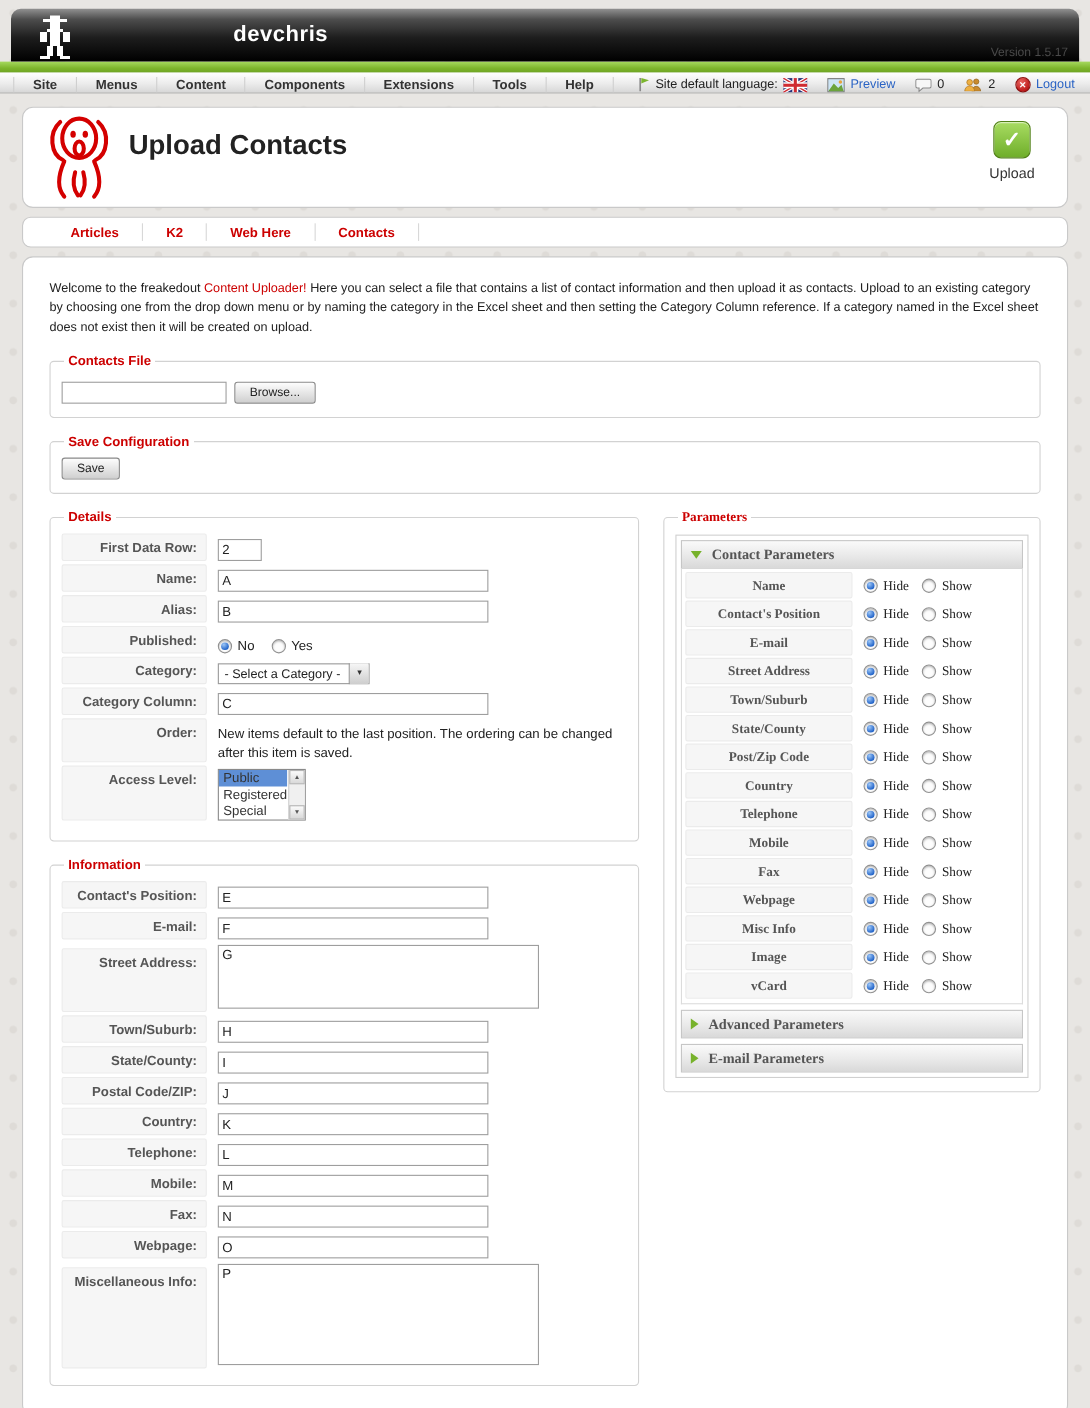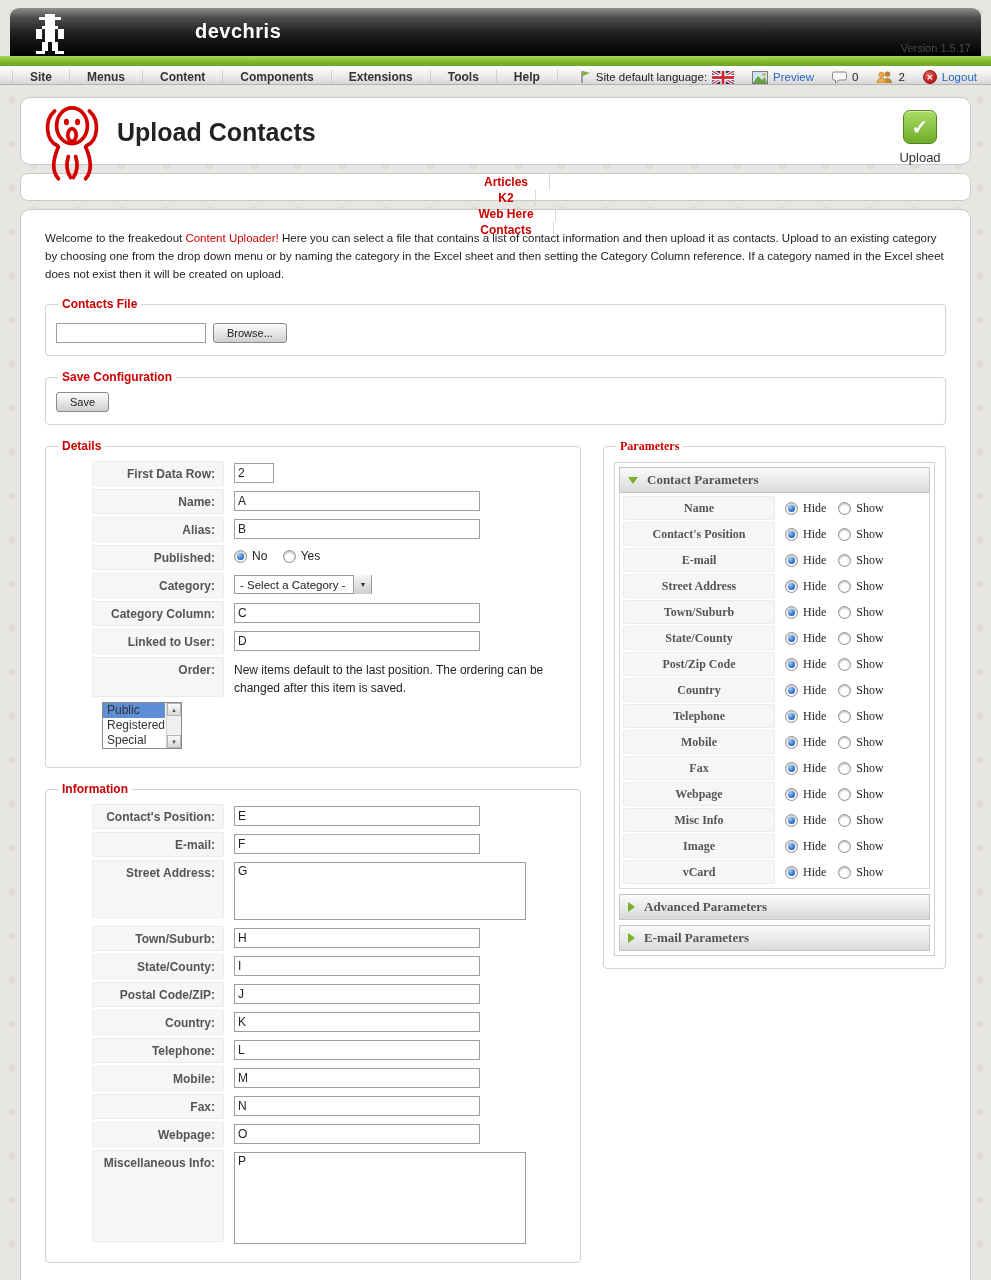--- a/index.html
+++ b/index.html
@@ -12,21 +12,21 @@
       radial-gradient(circle at 12px 12px, #dedbd7 3px, rgba(0,0,0,0) 4px),
       radial-gradient(circle at 34px 34px, #dedbd7 3px, rgba(0,0,0,0) 4px);
     background-size: 44px 44px;
   }
   
   .topbar {
     position: relative; margin: 8px 10px 0; height: 48px;
     border-radius: 9px 9px 0 0;
     background: linear-gradient(180deg,#909090 0%,#4d4d4d 20%,#1d1d1d 55%,#000 100%);
   }
-  .brand-title { position:absolute; left:185px; top:12px; color:#fff; font-size:20px; font-weight:bold; letter-spacing:.5px; }
+  .brand-title { position:absolute; left:202px; top:12px; color:#fff; font-size:20px; font-weight:bold; letter-spacing:.5px; }
   .version { position:absolute; right:10px; bottom:2px; color:#4a4a4a; font-size:11px; }
   .logo { position:absolute; left:20px; top:6px; z-index:6; }
   .greenbar { height:10px; background: linear-gradient(180deg,#a6d95e 0%,#7db52c 60%,#6ea424 100%); }
   
   .menubar {
     height: 19px; display:flex; align-items:flex-end;
     background: linear-gradient(180deg,#ffffff 0%,#ececec 55%,#d7d7d7 100%);
     border-bottom: 1px solid #b3b3b3;
   }
   .menu-item {
@@ -34,52 +34,52 @@
     border-right:1px solid #cfcfcf; cursor:pointer;
   }
   .menu-item:first-child { border-left:1px solid #cfcfcf; margin-left:12px; }
   .menu-right { margin-left:auto; display:flex; align-items:center; gap:5px; padding-right:14px; font-size:11.5px; color:#222; }
   .menu-right .lnk { color:#2a63c4; cursor:pointer; }
   .sp { width:8px; }
   .logout-badge { width:14px; height:14px; border-radius:50%; background:radial-gradient(circle at 35% 30%, #e8635f, #bf1d1d 70%); border:1px solid #8e1212; color:#fff; font-size:8px; font-weight:bold; display:inline-flex; align-items:center; justify-content:center; }
   
   .page { margin: 0 20px; }
   .panel { background:#fff; border:1px solid #c9c9c9; border-radius:10px; }
-  .title-panel { margin-top:12px; height:68px; position:relative; }
+  .title-panel { margin-top:12px; height:92px; position:relative; }
   .scream { position:absolute; left:14px; top:4px; }
   .page-title { position:absolute; left:96px; top:20px; margin:0; font-size:25px; color:#222; }
   .toolbar { position:absolute; right:22px; top:12px; text-align:center; width:56px; }
   .upload-btn {
     width:34px; height:34px; margin:0 auto; border-radius:7px; cursor:pointer;
     background: linear-gradient(180deg,#a8dc62 0%,#6fae2a 100%);
     border:1px solid #518116; color:#fff; font-size:20px; font-weight:bold;
     display:flex; align-items:center; justify-content:center;
     box-shadow: inset 0 1px 0 rgba(255,255,255,.5);
   }
   .upload-label { margin-top:6px; font-size:13px; color:#333; }
-  .tabbar { margin-top:8px; height:28px; border-radius:8px; display:flex; align-items:center; padding-left:22px;flex-direction:column; }
+  .tabbar { margin-top:8px; height:28px; border-radius:8px; display:flex; align-items:center; padding-left:22px; }
   .tab { color:#cc0000; font-weight:bold; padding:0 21px; line-height:16px; border-right:1px solid #d8d8d8; cursor:pointer; }
   
   .main-panel { margin-top:8px; padding:20px 24px 26px; }
   .intro { margin:0 0 4px; font-size:11.5px; line-height:1.55; color:#222; }
   .red { color:#cc0000; }
   fieldset { border:1px solid #d2d2d2; border-radius:4px; margin:14px 0 0; padding:8px 10px 12px; }
   legend { color:#cc0000; font-weight:bold; font-size:12px; padding:0 4px; margin-left:2px; }
   .txt { border:1px solid #9e9e9e; height:20px; font-size:12px; padding:1px 3px; font-family:"Liberation Sans",sans-serif; color:#222; }
   .btn {
     font-size:11px; color:#222; padding:3px 13px; cursor:pointer;
     background: linear-gradient(180deg,#fdfdfd 0%,#e4e4e4 55%,#cfcfcf 100%);
     border:1px solid #8a8a8a; border-radius:3px; font-family:"Liberation Sans",sans-serif;
   }
   .file-row { display:flex; align-items:center; gap:7px; padding-top:4px; }
   
   .columns { display:flex; gap:22px; align-items:flex-start; }
   .col-left { width:536px; flex:none; }
   .col-right { flex:1;font-family:Liberation Serif, serif; }
-  .frow { display:flex; align-items:flex-start; margin-bottom:3px;margin-left:36px; }
+  .frow { display:flex; align-items:flex-end; margin-bottom:3px; }
   .flabel {
     width:132px; flex:none; background:#f6f6f6; border:1px solid #ebebeb; border-radius:2px;
     padding:5px 8px 4px; text-align:right; font-weight:bold; color:#555;
   }
   .fval { margin-left:10px; padding-top:2px; }
   .w-small { width:40px; } .w-mid { width:246px; } .w-area { width:292px; }
   textarea.txt { height:58px; resize:none; }
   textarea.tall { height:92px; }
   .plain-note { padding-top:5px; line-height:1.45; color:#222; max-width:360px; }
   
@@ -286,28 +286,25 @@
                 <span class="sval">- Select a Category -</span>
                 <span class="sbtn">▼</span>
               </span>
             </div>
           </div>
           <div class="frow">
             <div class="flabel">Category Column:</div>
             <div class="fval"><input class="txt w-mid" value="C" style=""></div>
           </div>
           <div class="frow">
-            <div class="flabel">Linked to User:</div>
-            <div class="fval"><input class="txt w-mid" value="D" style=""></div>
-          </div>
-          <div class="frow">
             <div class="flabel" style="height:40px">Order:</div>
             <div class="fval plain-note">New items default to the last position. The ordering can be changed after this item is saved.</div>
           </div>
           <div class="frow" style="margin-bottom:6px">
+            <div class="flabel" style="height:50px">Access Level:</div>
             <div class="fval">
               <div class="listbox">
                 <div class="opt selected">Public</div>
                 <div class="opt">Registered</div>
                 <div class="opt">Special</div>
                 <div class="scrollbar">
                   <div class="sarrow">▲</div>
                   <div class="sarrow">▼</div>
                 </div>
               </div>

